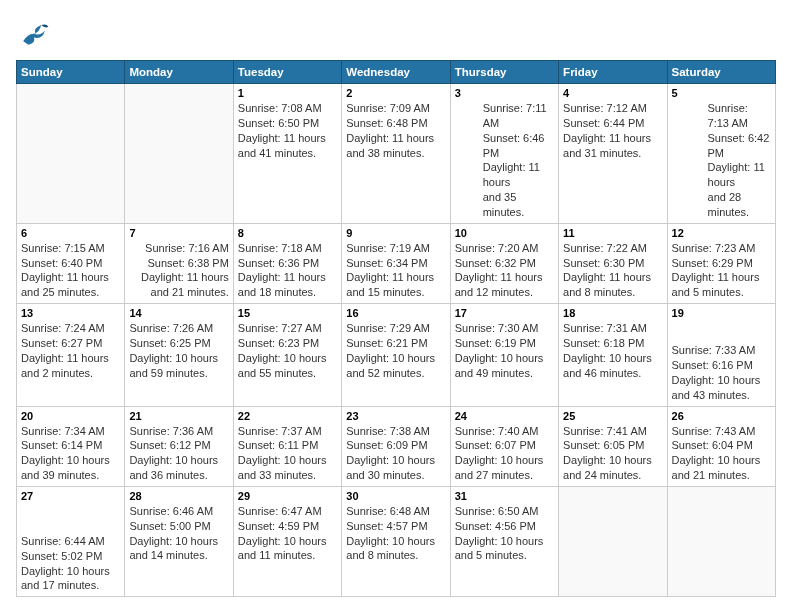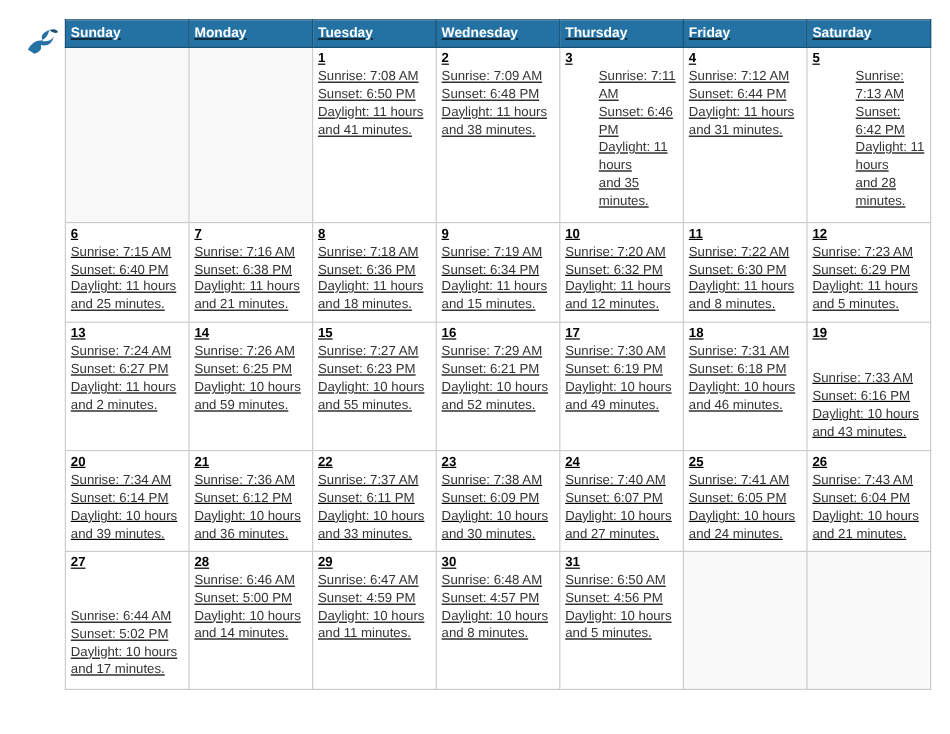--- a/index.html
+++ b/index.html
@@ -8,22 +8,21 @@
       height: 612px;
       font-family: Arial, sans-serif;
       background: #fff;
       overflow: hidden;
     }
     .page {
       width: 792px;
       height: 585px;
       padding: 16px 16px 10px 16px;
       display: flex;
-      flex-direction: row;
-      text-decoration: underline;
+      flex-direction: column;
     }
     .header {
       display: flex;
       justify-content: space-between;
       align-items: flex-start;
       margin-bottom: 8px;
     }
     .title-block {
       text-align: right;
     }
@@ -180,21 +179,21 @@
         <tr>
           <td>
             <div class="cell-day">6</div>
             <div class="cell-info" style="white-space: pre-line;">Sunrise: 7:15 AM
 Sunset: 6:40 PM
 Daylight: 11 hours
 and 25 minutes.</div>
           </td>
           <td>
             <div class="cell-day">7</div>
-            <div class="cell-info" style="white-space: pre-line;">Sunrise: 7:16 AM
+            <div class="cell-info" style="white-space: pre-line; text-align: right;">Sunrise: 7:16 AM
 Sunset: 6:38 PM
 Daylight: 11 hours
 and 21 minutes.</div>
           </td>
           <td>
             <div class="cell-day">8</div>
             <div class="cell-info" style="white-space: pre-line;">Sunrise: 7:18 AM
 Sunset: 6:36 PM
 Daylight: 11 hours
 and 18 minutes.</div>

